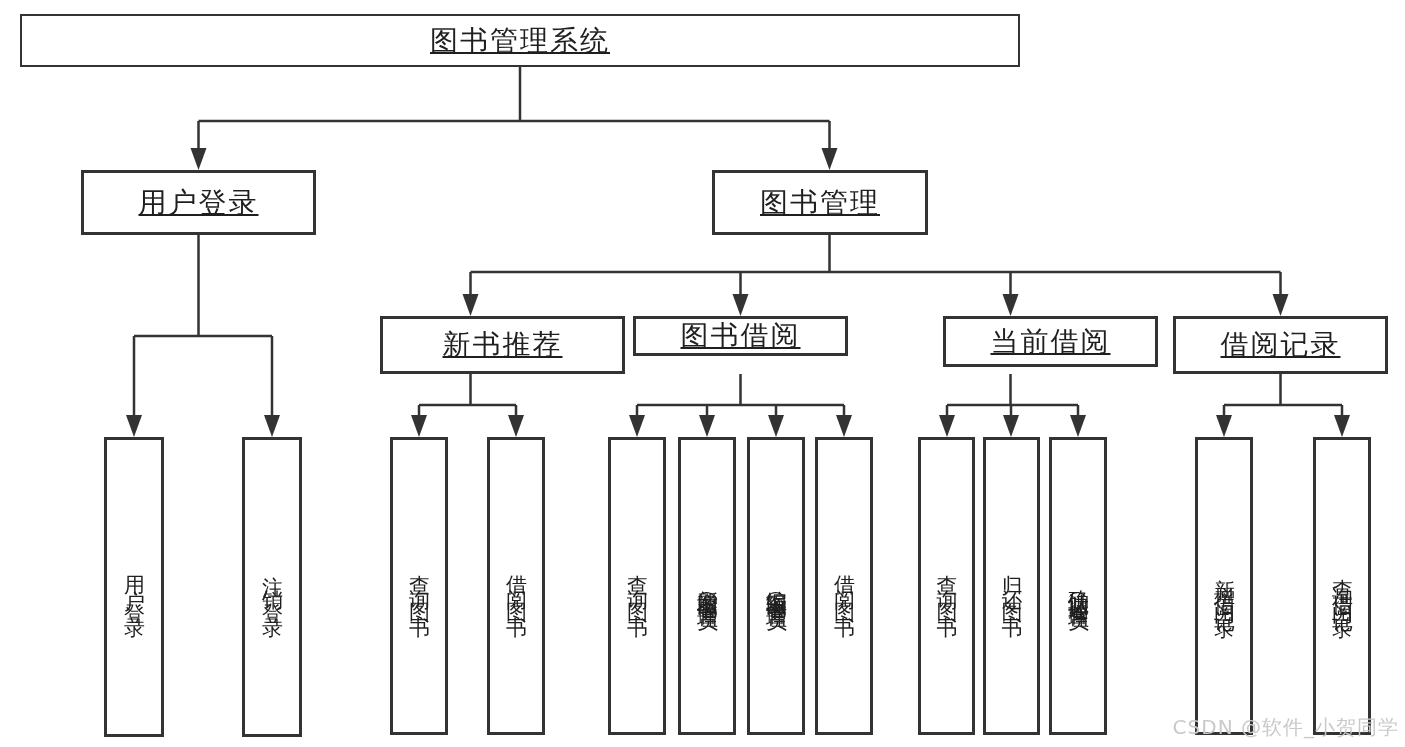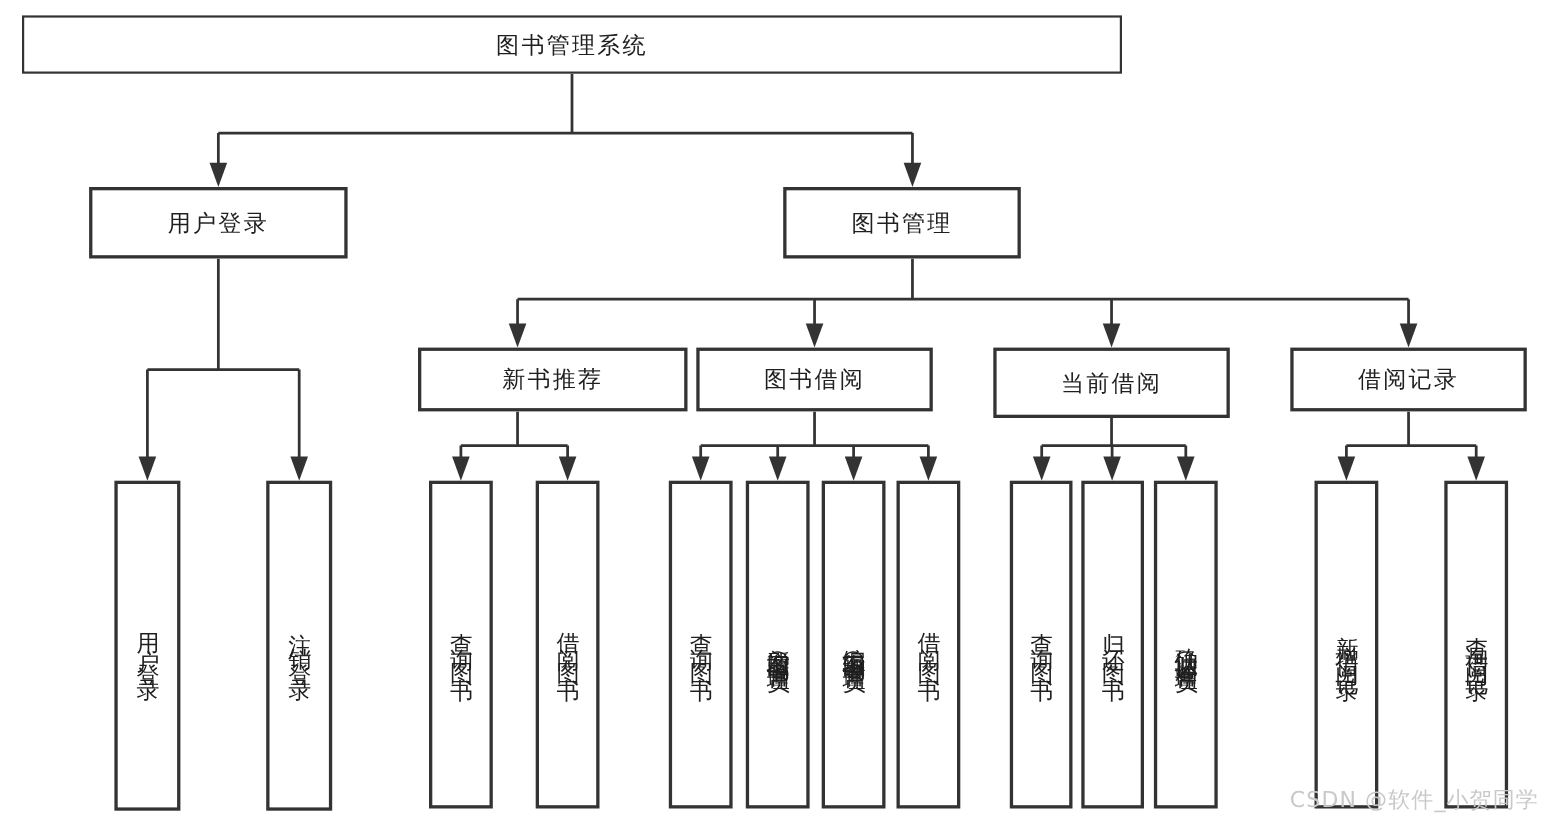--- a/index.html
+++ b/index.html
@@ -17,23 +17,24 @@
     box-sizing: border-box;
     border: 3px solid var(--border-color, #333333);
     background: #ffffff;
     display: flex;
     align-items: center;
     justify-content: center;
     z-index: 2;
   }
   .box.root { border-width: 2px; }
   .box.h span {
-    font-size: 21px;
+    font-size: 28px;
     letter-spacing: 2px;
     white-space: nowrap;
+    text-decoration: underline;
   }
   .box.v span {
     writing-mode: vertical-rl;
     text-orientation: mixed;
     font-size: 21px;
     line-height: 1;
   }
   .sp-wide  { letter-spacing: 14px; }
   .sp-mid   { letter-spacing: 8px;  }
   .sp-tight { letter-spacing: 3px;  }
@@ -98,24 +99,24 @@
 <div class="box h" style="left:81px; top:170px; width:235px; height:65px">
   <span>用户登录</span>
 </div>
 <div class="box h" style="left:712px; top:170px; width:216px; height:65px">
   <span>图书管理</span>
 </div>
 
 <div class="box h" style="left:380px; top:316px; width:245px; height:58px">
   <span>新书推荐</span>
 </div>
-<div class="box h" style="left:633px; top:316px; width:215px; height:58px">
+<div class="box h" style="left:633px; top:316px; width:215px; height:40px">
   <span>图书借阅</span>
 </div>
-<div class="box h" style="left:903px; top:316px; width:215px; height:64px">
+<div class="box h" style="left:943px; top:316px; width:215px; height:51px">
   <span>当前借阅</span>
 </div>
 <div class="box h" style="left:1173px; top:316px; width:215px; height:58px">
   <span>借阅记录</span>
 </div>
 
 <div class="box v" style="left:104px; top:437px; width:60px; height:300px">
   <span class="sp-wide">用户登录</span>
 </div>
 <div class="box v" style="left:242px; top:437px; width:60px; height:300px">

